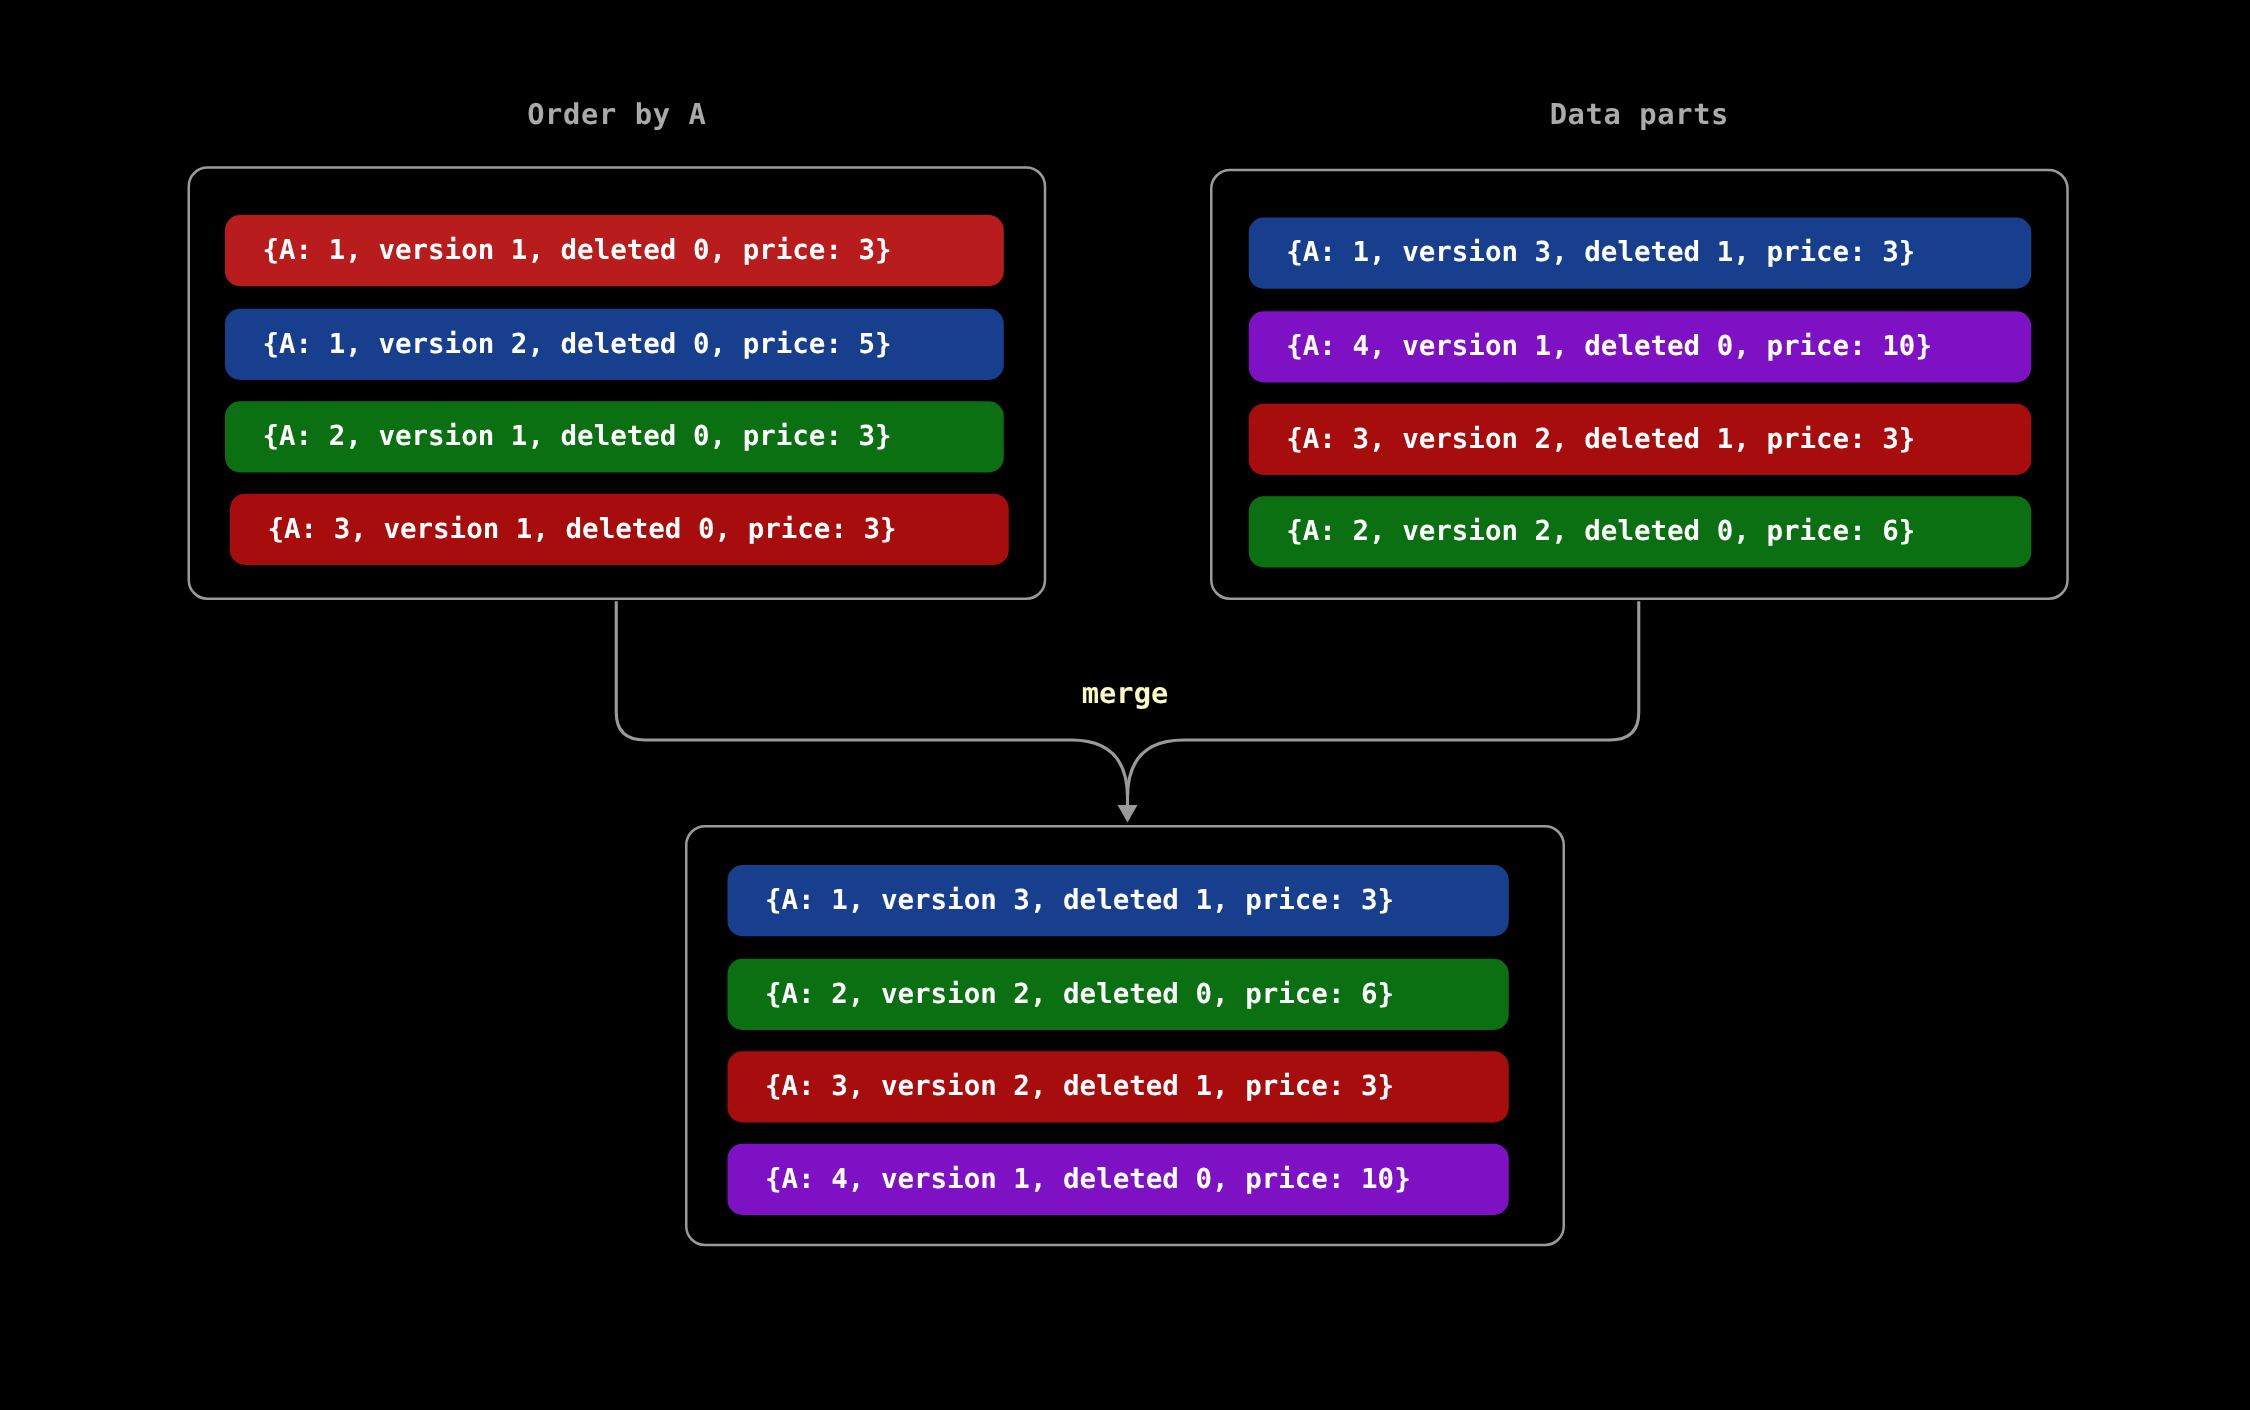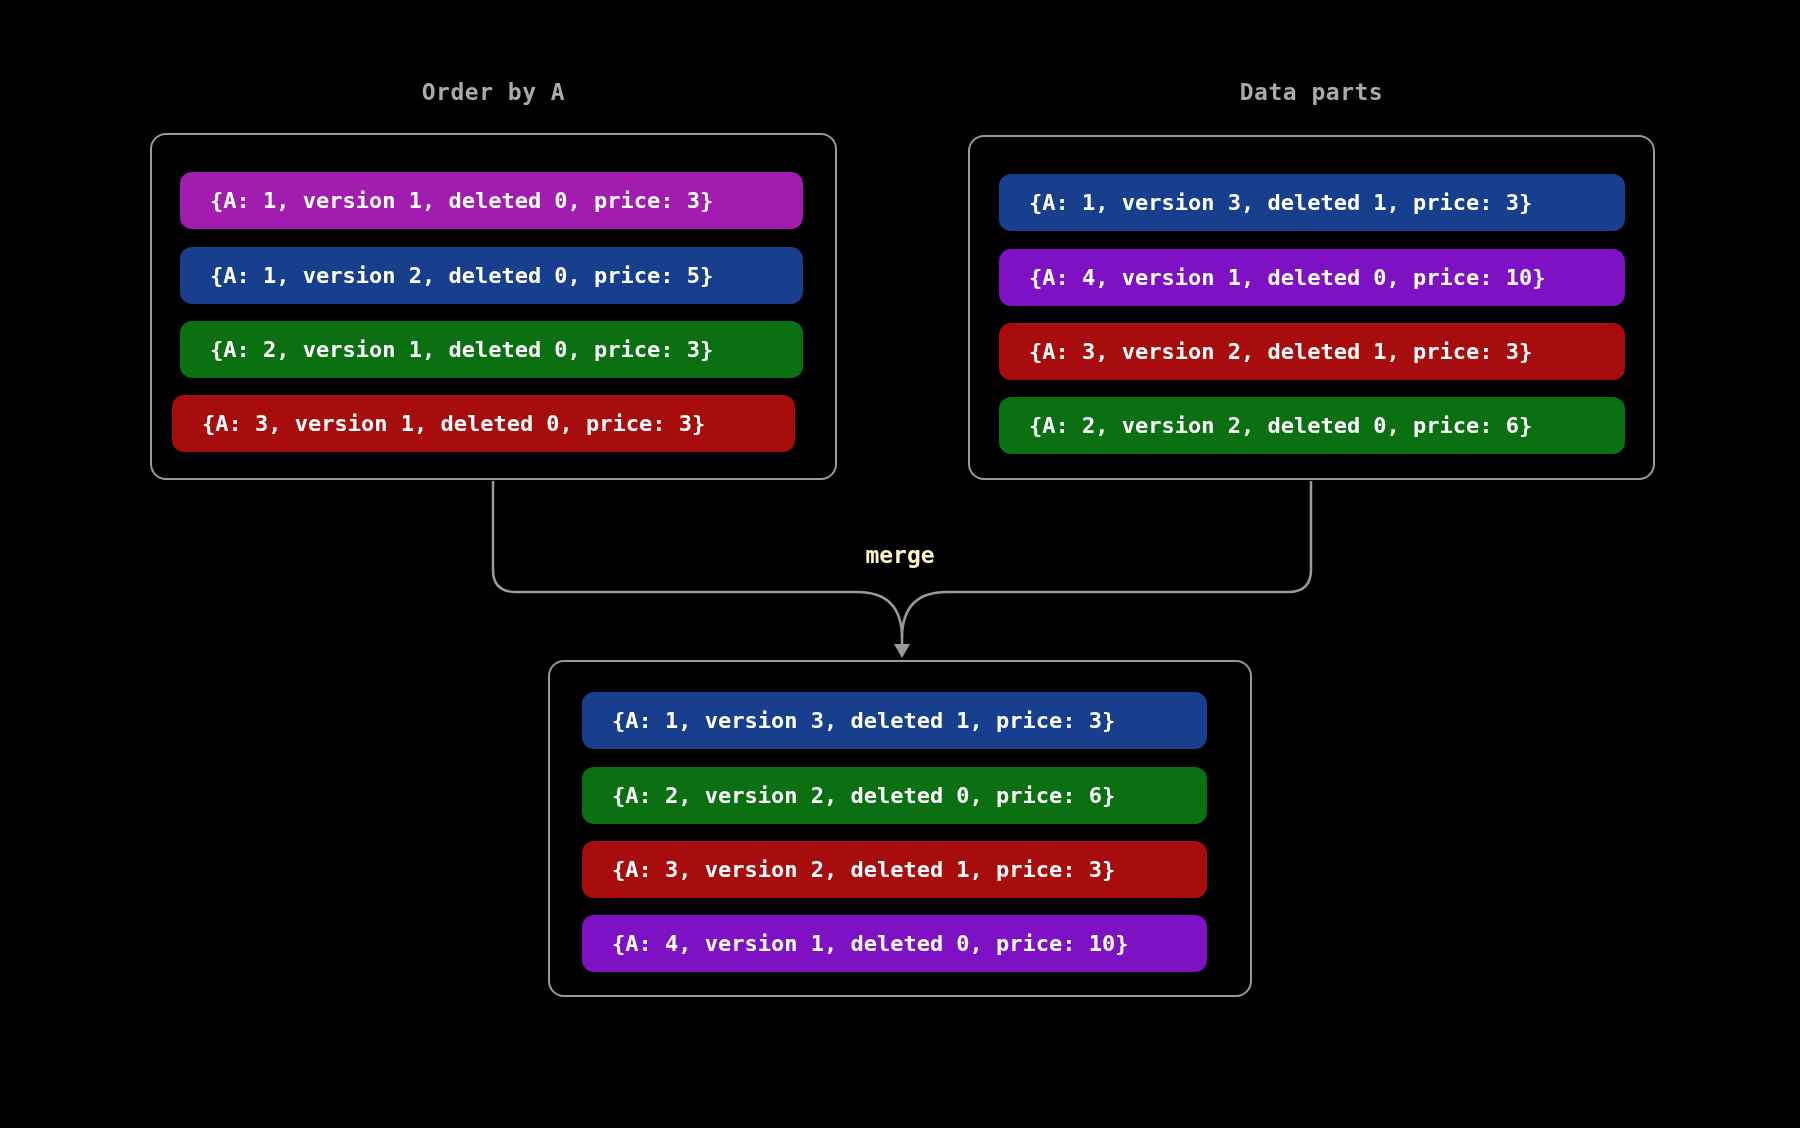--- a/index.html
+++ b/index.html
@@ -55,24 +55,24 @@
 </style>
 </head>
 <body>
 
 <div class="canvas">
 
   <div class="panel-title" style="left:968px; top:78px; width:687px;">Data parts</div>
   <div class="panel-title" style="left:150px; top:78px; width:687px;">Order by A</div>
 
   <div class="panel" style="left:150px; top:133px; width:687px; height:347px;">
-    <div class="row-pill" style="left: 28px; top: 37px; width: 623px; background-color: #a21caf;">{A: 1, version 1, deleted 0, price: 3}</div>
+    <div class="row-pill" style="left: 28px; top: 37px; width: 623px; background-color: #b91c1c;">{A: 1, version 1, deleted 0, price: 3}</div>
     <div class="row-pill" style="left: 28px; top: 112px; width: 623px; background-color: rgb(23, 63, 142);">{A: 1, version 2, deleted 0, price: 5}</div>
     <div class="row-pill" style="left: 28px; top: 186px; width: 623px; background-color: rgb(10, 112, 18); text-align: center;">{A: 2, version 1, deleted 0, price: 3}</div>
-    <div class="row-pill" style="left: 20px; top: 260px; width: 623px; background-color: rgb(168, 13, 14);">{A: 3, version 1, deleted 0, price: 3}</div>
+    <div class="row-pill" style="left: 32px; top: 260px; width: 623px; background-color: rgb(168, 13, 14);">{A: 3, version 1, deleted 0, price: 3}</div>
   </div>
 
   <div class="panel" style="left:968px; top:135px; width:687px; height:345px;">
     <div class="row-pill" style="left: 29px; top: 37px; width: 626px; background-color: rgb(23, 63, 142);">{A: 1, version 3, deleted 1, price: 3}</div>
     <div class="row-pill" style="left: 29px; top: 112px; width: 626px; background-color: rgb(126, 17, 196);">{A: 4, version 1, deleted 0, price: 10}</div>
     <div class="row-pill" style="left: 29px; top: 186px; width: 626px; background-color: rgb(168, 13, 14);">{A: 3, version 2, deleted 1, price: 3}</div>
     <div class="row-pill" style="left: 29px; top: 260px; width: 626px; background-color: rgb(10, 112, 18);">{A: 2, version 2, deleted 0, price: 6}</div>
   </div>
 
   <svg class="connector" width="1800" height="1128" viewBox="0 0 1800 1128">

